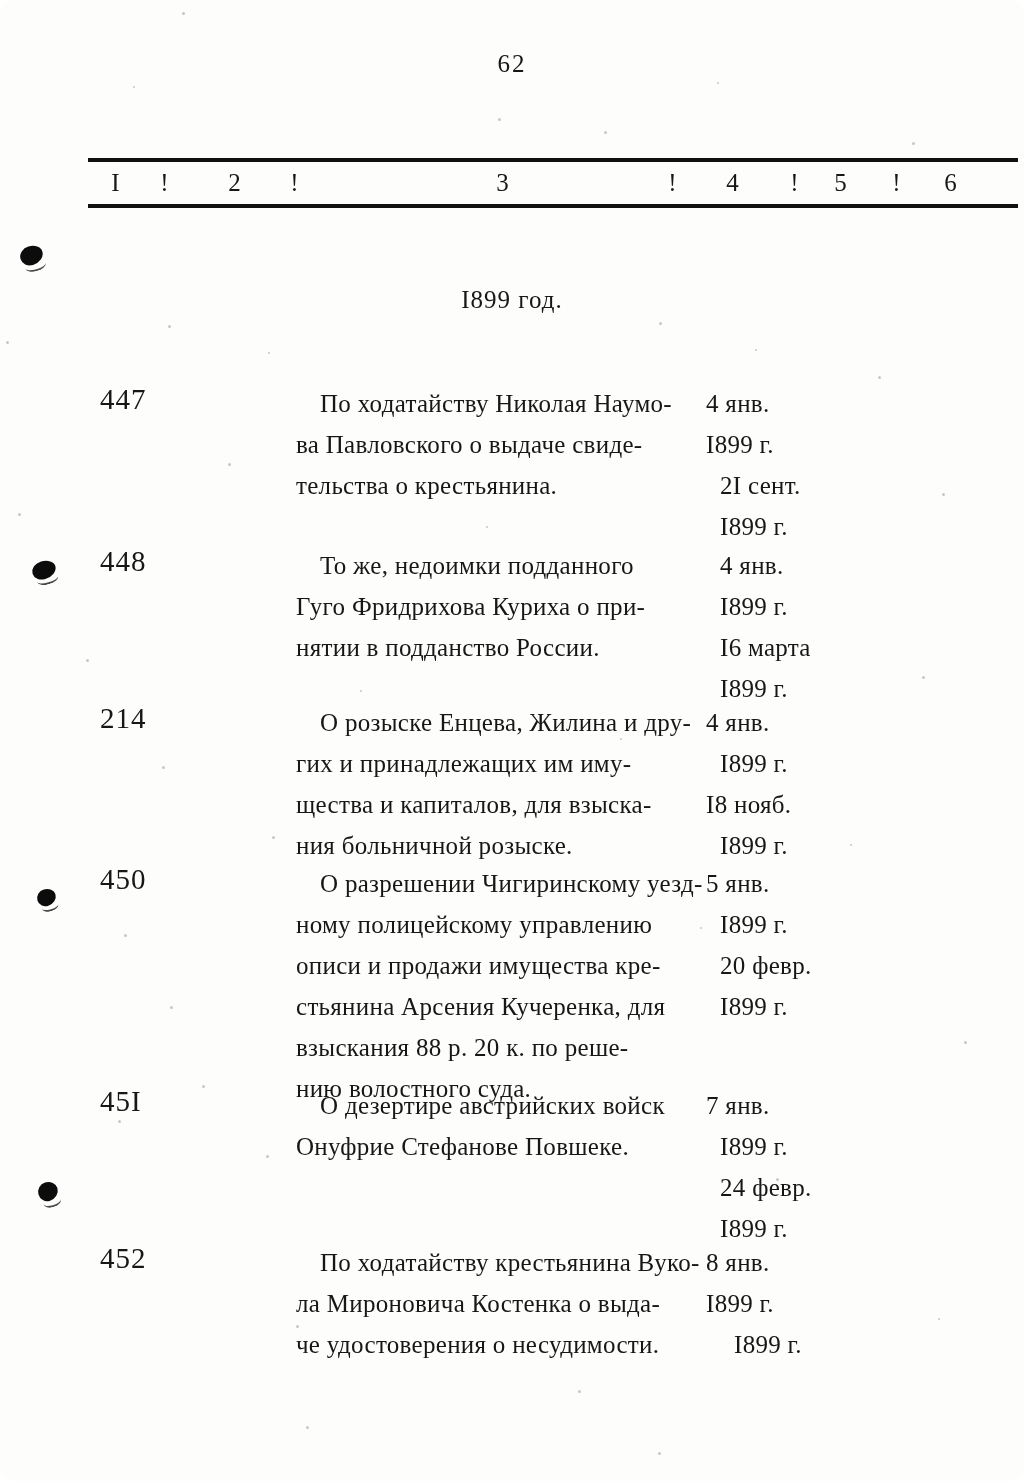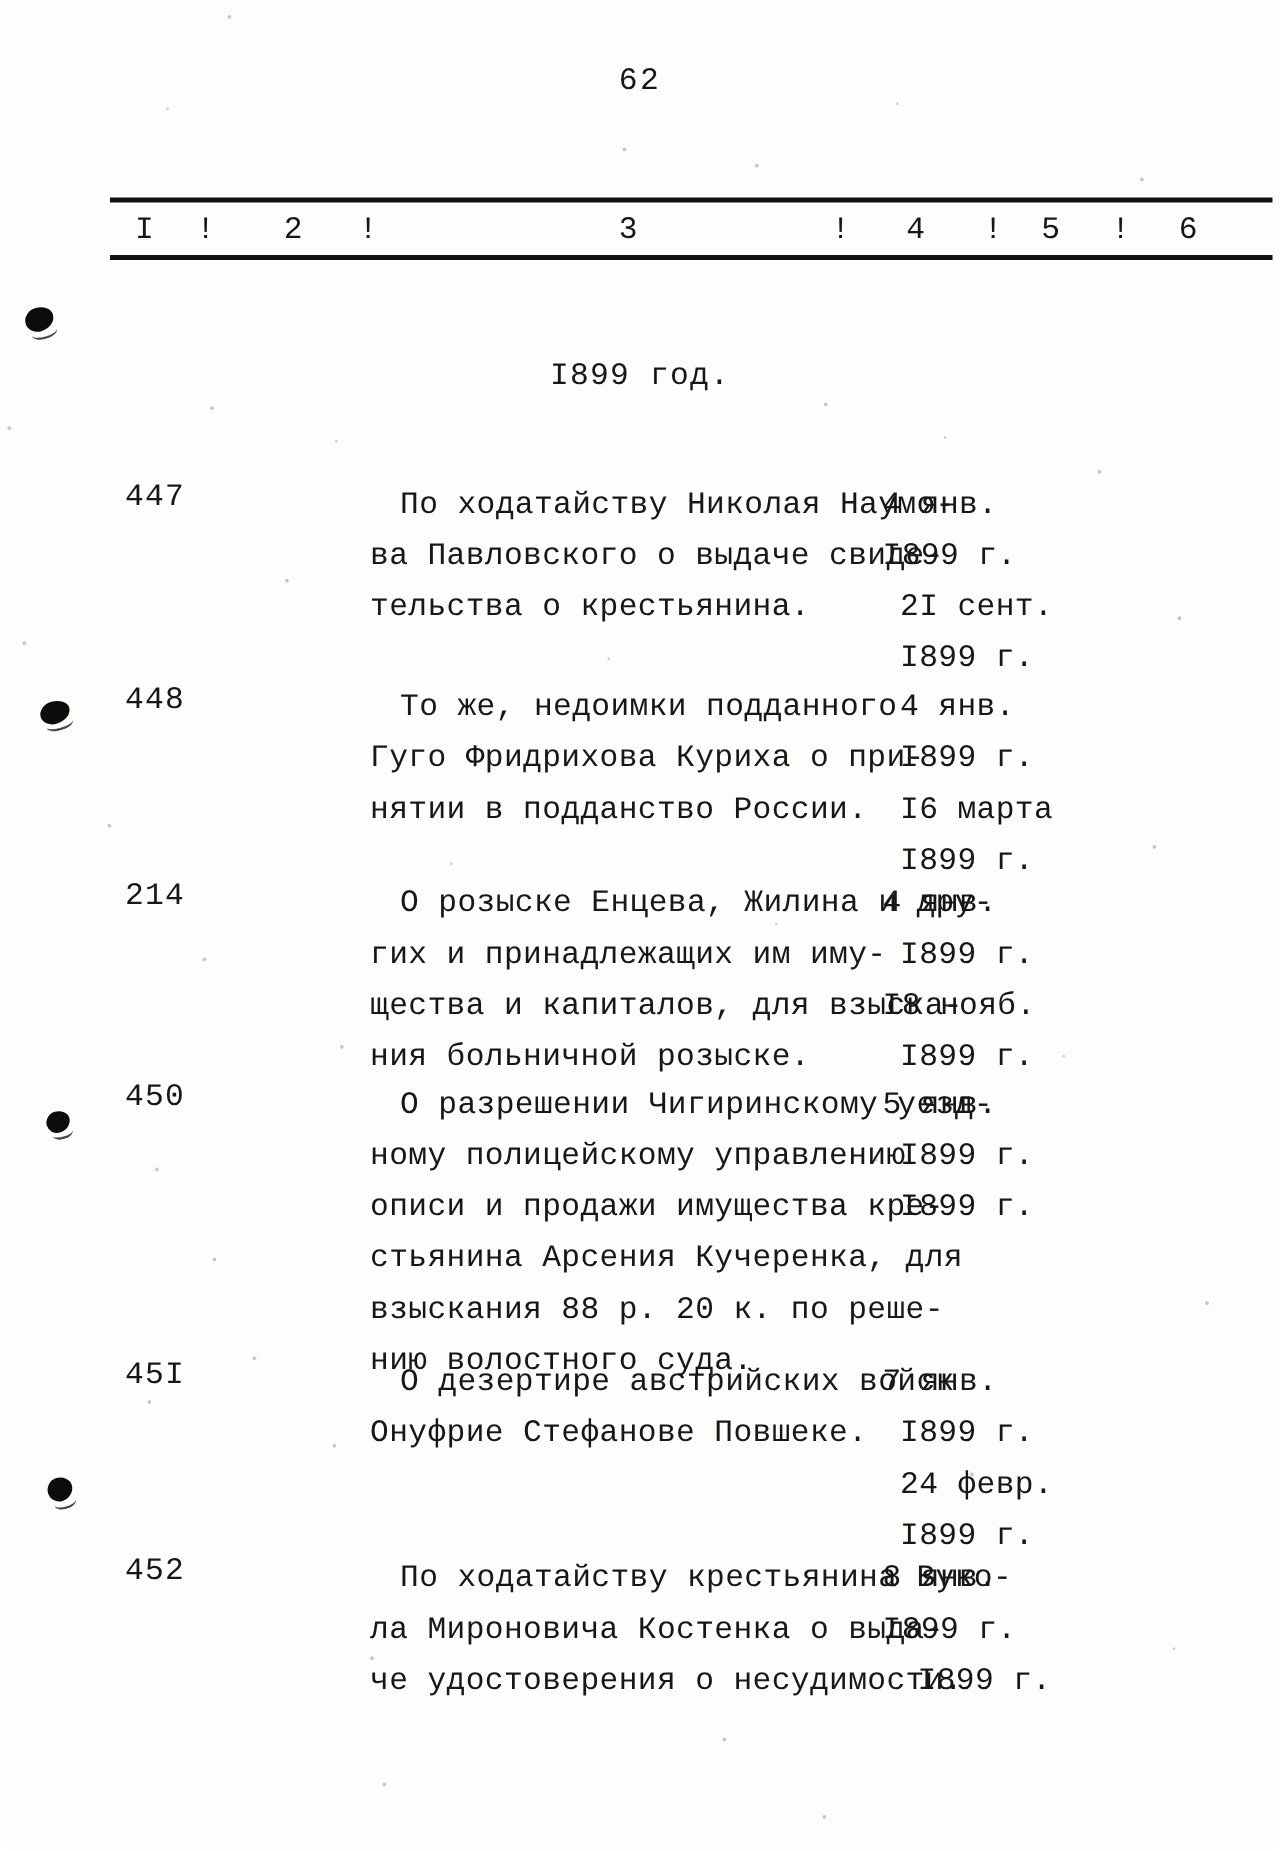--- a/index.html
+++ b/index.html
@@ -7,21 +7,21 @@
     padding: 0;
     background: #ffffff;
   }
 
   #page {
     position: relative;
     width: 1024px;
     height: 1481px;
     background: #fdfdfc;
     overflow: hidden;
-    font-family: Liberation Mono, monospace;
+    font-family: Liberation Serif, serif;
     color: #171717;
     border-radius: 16px;
   }
 
   
   .speck {
     position: absolute;
     background: #9a9a9a;
     border-radius: 50%;
     opacity: .55;
@@ -97,21 +97,21 @@
   
   .entry {
     position: absolute;
     left: 0;
     width: 1024px;
   }
   .entry-number {
     position: absolute;
     left: 100px;
     width: 120px;
-    font-size: 25px;
+    font-size: 29px;
     letter-spacing: 1px;
     white-space: nowrap;
   }
   .entry-body {
     position: absolute;
     left: 296px;
     width: 400px;
   }
   .entry-dates {
     position: absolute;
@@ -206,20 +206,21 @@
       <div class="body-line indent">О разрешении Чигиринскому уезд-</div>
       <div class="body-line">ному полицейскому управлению</div>
       <div class="body-line">описи и продажи имущества кре-</div>
       <div class="body-line">стьянина Арсения Кучеренка, для</div>
       <div class="body-line">взыскания 88 р. 20 к. по реше-</div>
       <div class="body-line">нию волостного суда.</div>
     </div>
     <div class="entry-dates">
       <div class="date-line">5 янв.</div>
       <div class="date-line pad">I899 г.</div>
+      <div class="date-line pad">20 февр.</div>
       <div class="date-line pad">I899 г.</div>
     </div>
   </div>
 
   <div class="entry" style="top:1085px;">
     <div class="entry-number">45I</div>
     <div class="entry-body">
       <div class="body-line indent">О дезертире австрийских войск</div>
       <div class="body-line">Онуфрие Стефанове Повшеке.</div>
     </div>

